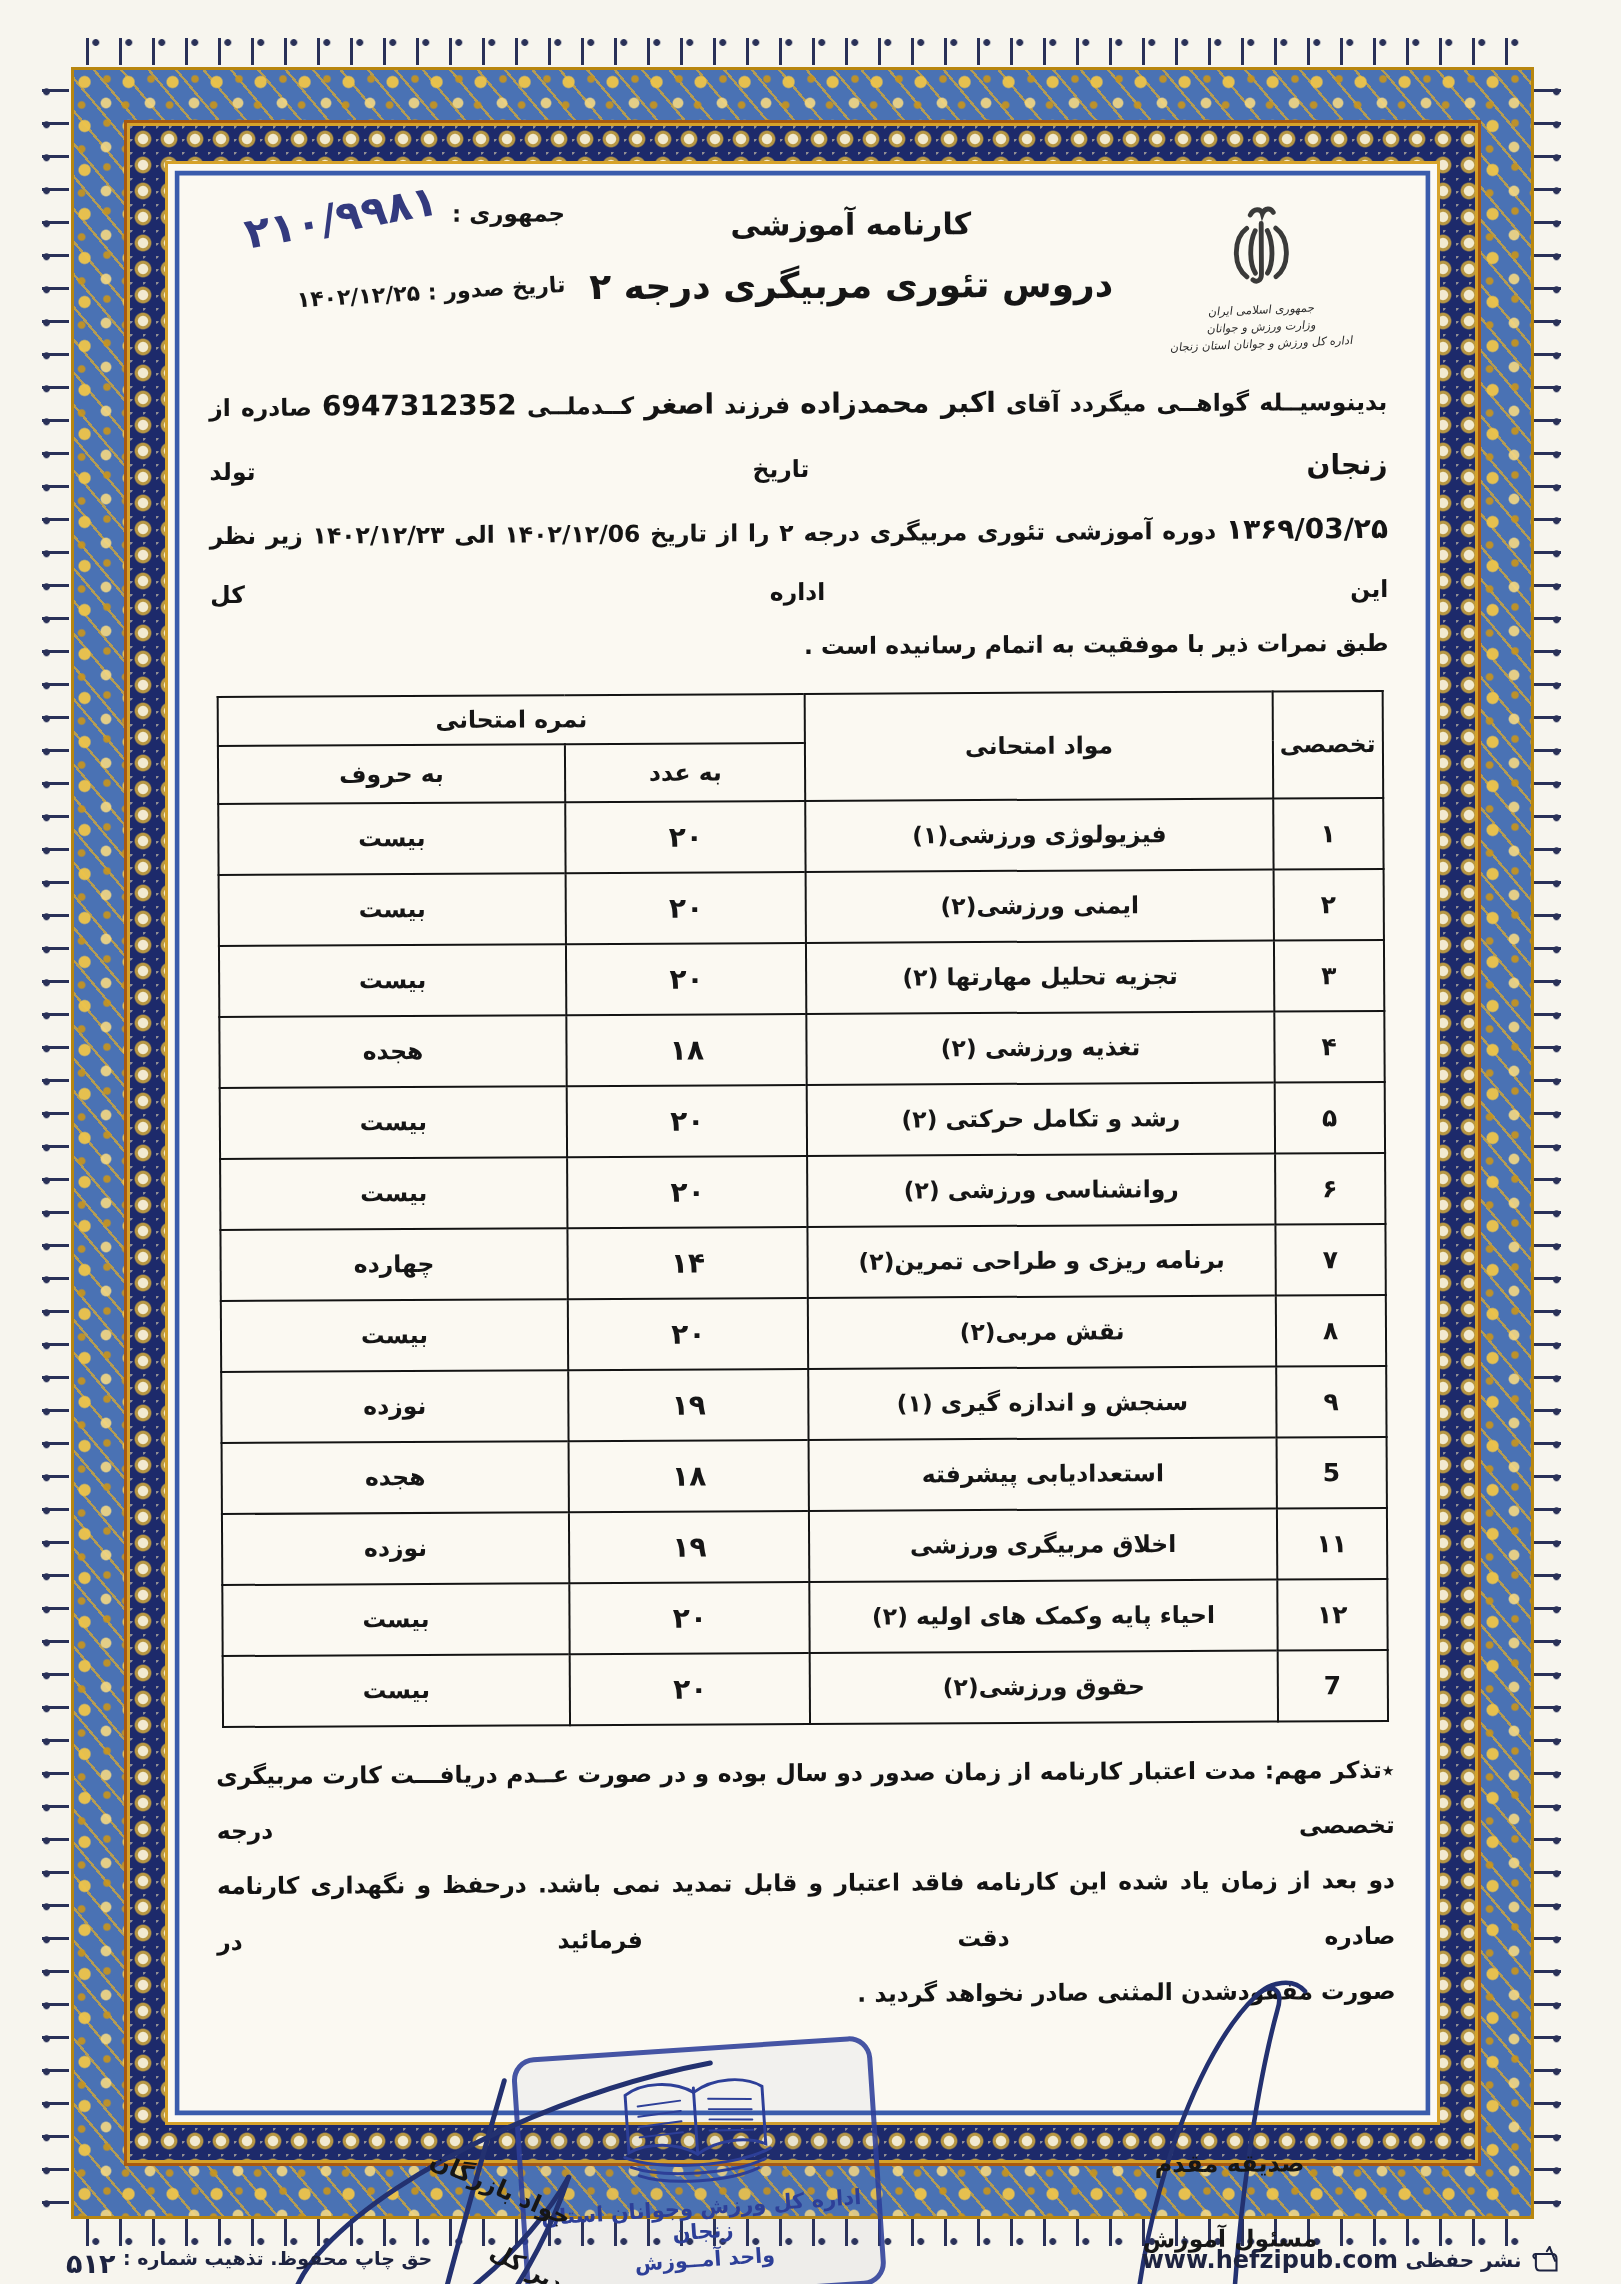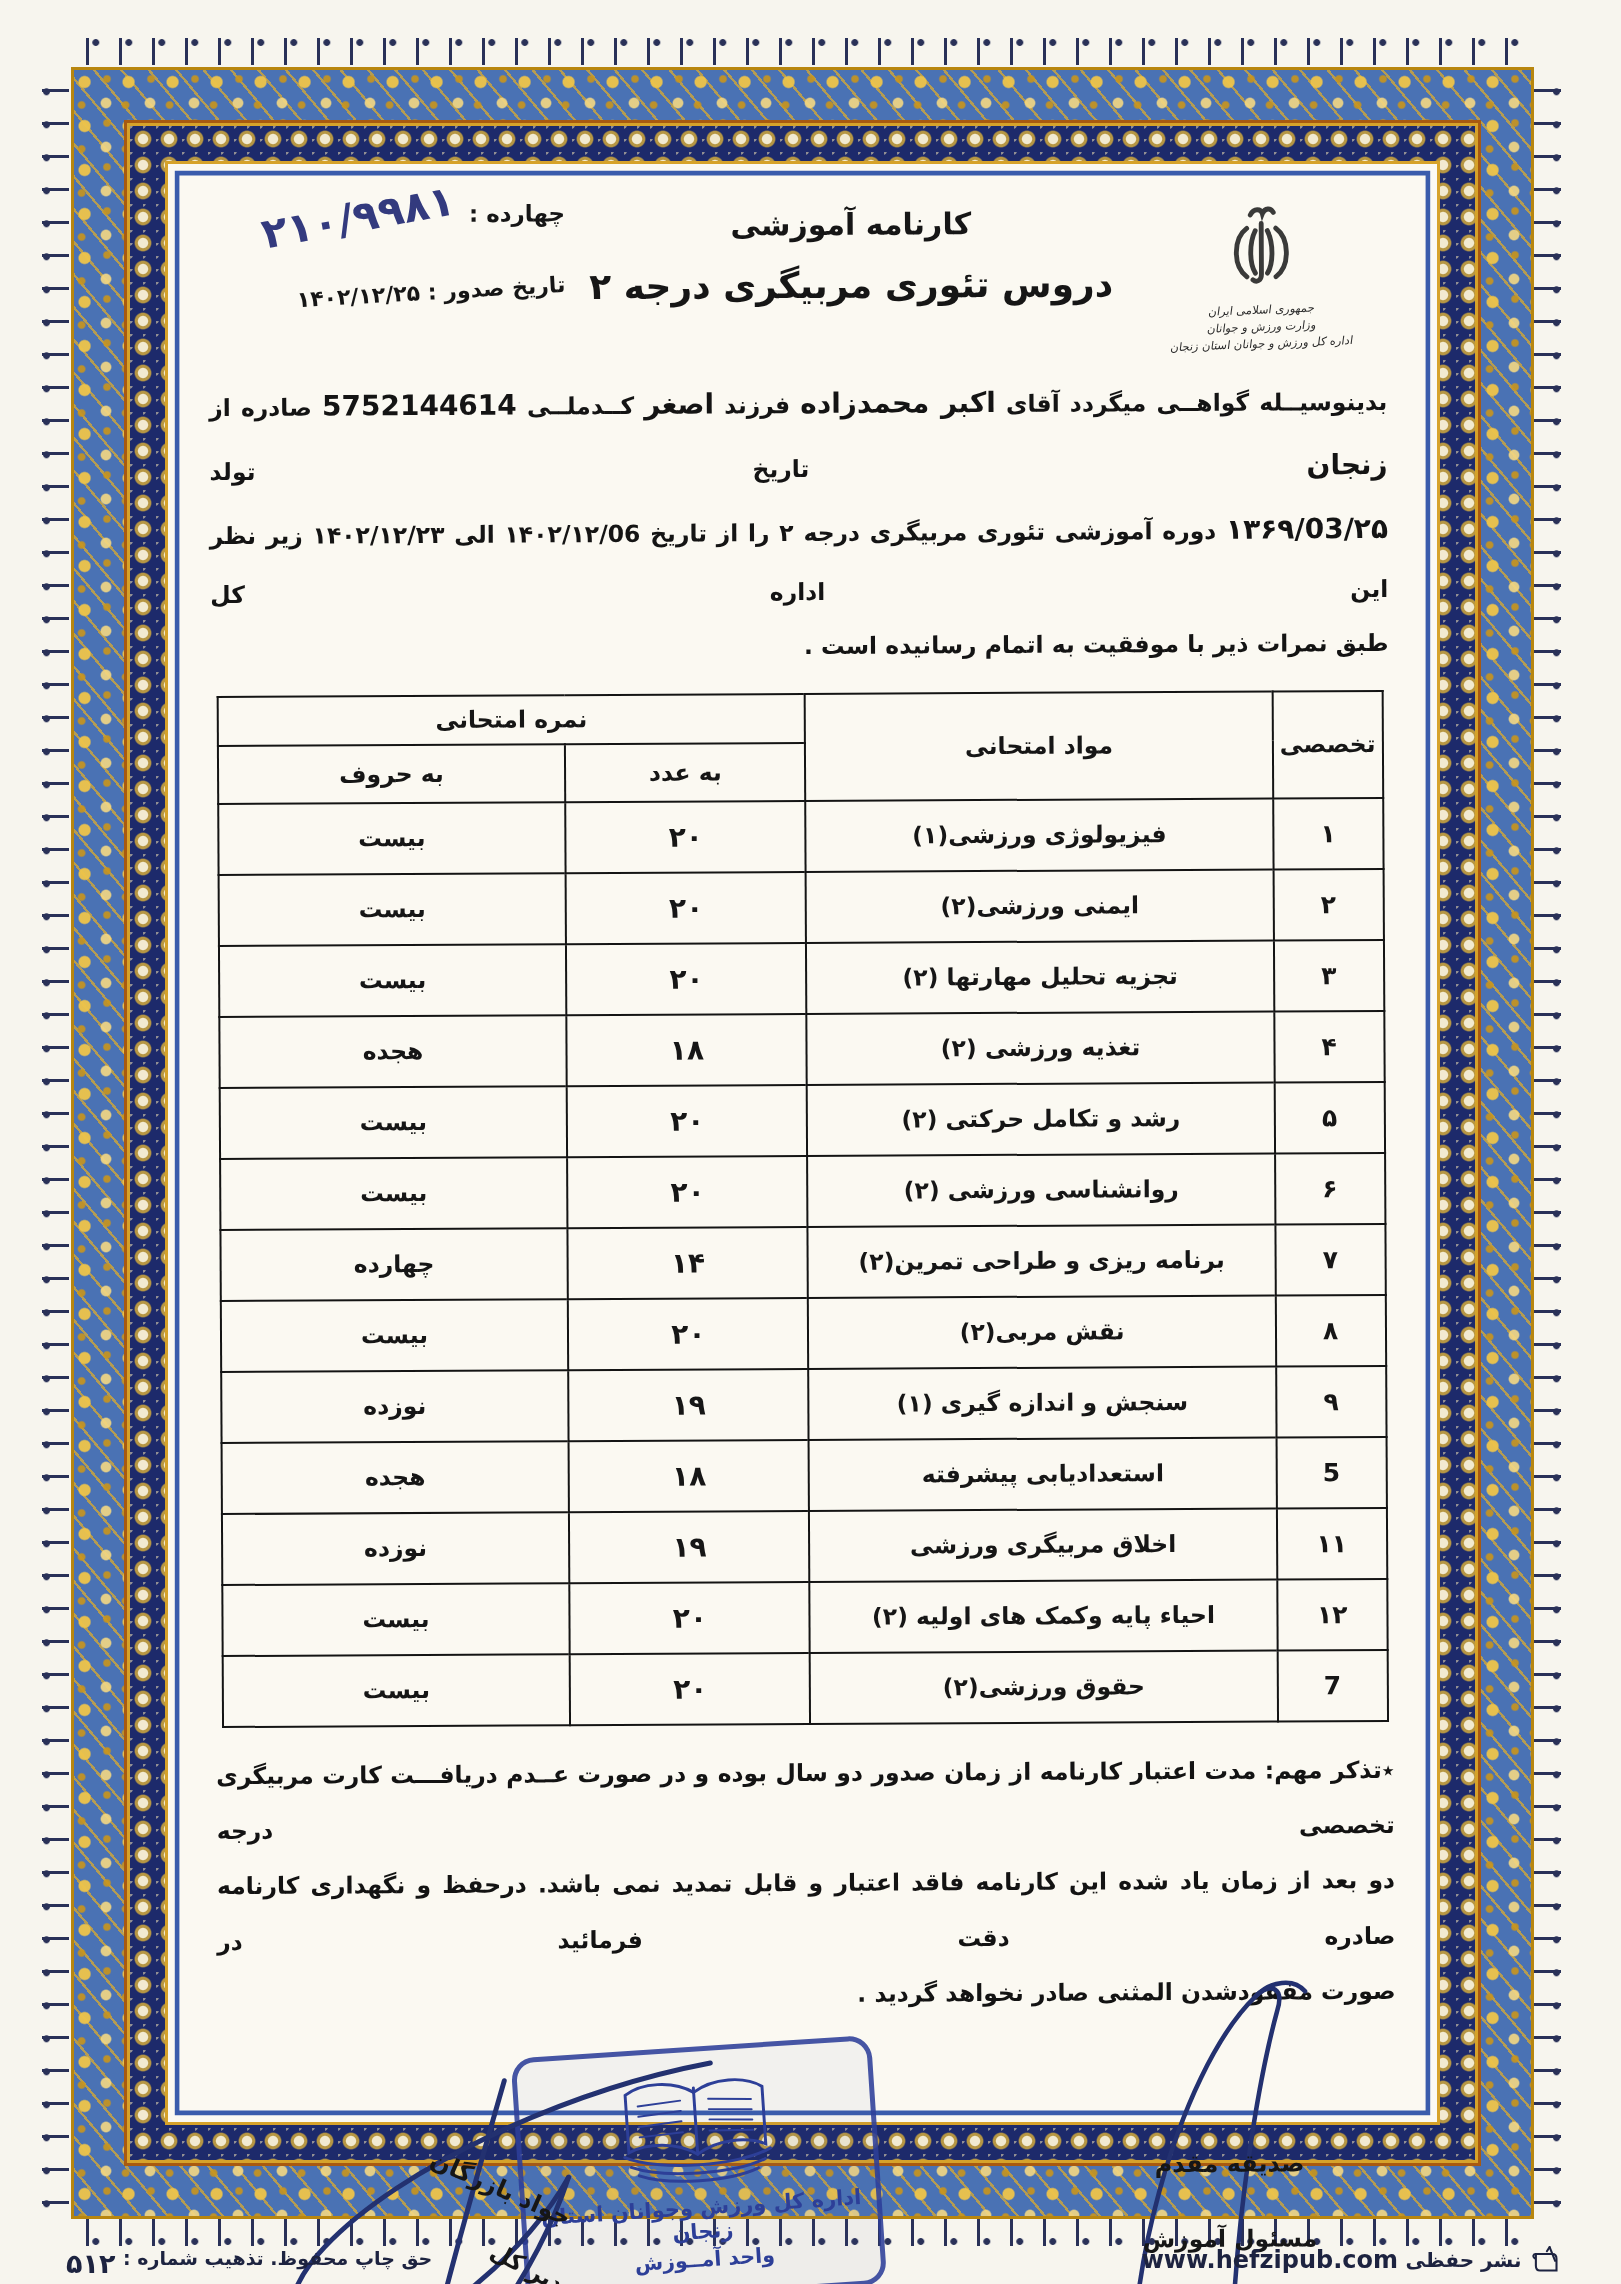--- a/index.html
+++ b/index.html
@@ -156,33 +156,33 @@
                 </div>
               </div>
 
               <div class="title-block">
                 <div class="title1">کارنامه آموزشی</div>
                 <div class="title2">دروس تئوری مربیگری درجه ۲</div>
               </div>
 
               <div class="number-block">
                 <div class="num-row">
-                  <span>چهارده :</span>
+                  <span>جمهوری :</span>
                   <span class="num-value">۲۱۰/۹۹۸۱</span>
                 </div>
                 <div class="date-row">
                   <span>تاریخ صدور :</span>
                   <span>۱۴۰۲/۱۲/۲۵</span>
                 </div>
               </div>
             </div>
 
             <div class="intro">
               <div class="tline">
-                <span>بدینوسیــله گواهــی میگردد آقای </span><span class="em">اکبر محمدزاده</span><span> فرزند </span><span class="em">اصغر</span><span> کــدملــی </span><span class="em">5752144614</span><span> صادره از </span><span class="em">زنجان</span><span> تاریخ تولد</span>
+                <span>بدینوسیــله گواهــی میگردد آقای </span><span class="em">اکبر محمدزاده</span><span> فرزند </span><span class="em">اصغر</span><span> کــدملــی </span><span class="em">6947312352</span><span> صادره از </span><span class="em">زنجان</span><span> تاریخ تولد</span>
               </div>
               <div class="tline">
                 <span class="em">۱۳۶۹/03/۲۵</span><span> دوره آموزشی تئوری مربیگری درجه ۲ را از تاریخ </span><span>۱۴۰۲/۱۲/06</span><span> الی </span><span>۱۴۰۲/۱۲/۲۳</span><span> زیر نظر این اداره کل</span>
               </div>
               <div class="tline">
                 <span>طبق نمرات ذیر با موفقیت به اتمام رسانیده است .</span>
               </div>
             </div>
 
             <table class="results">

